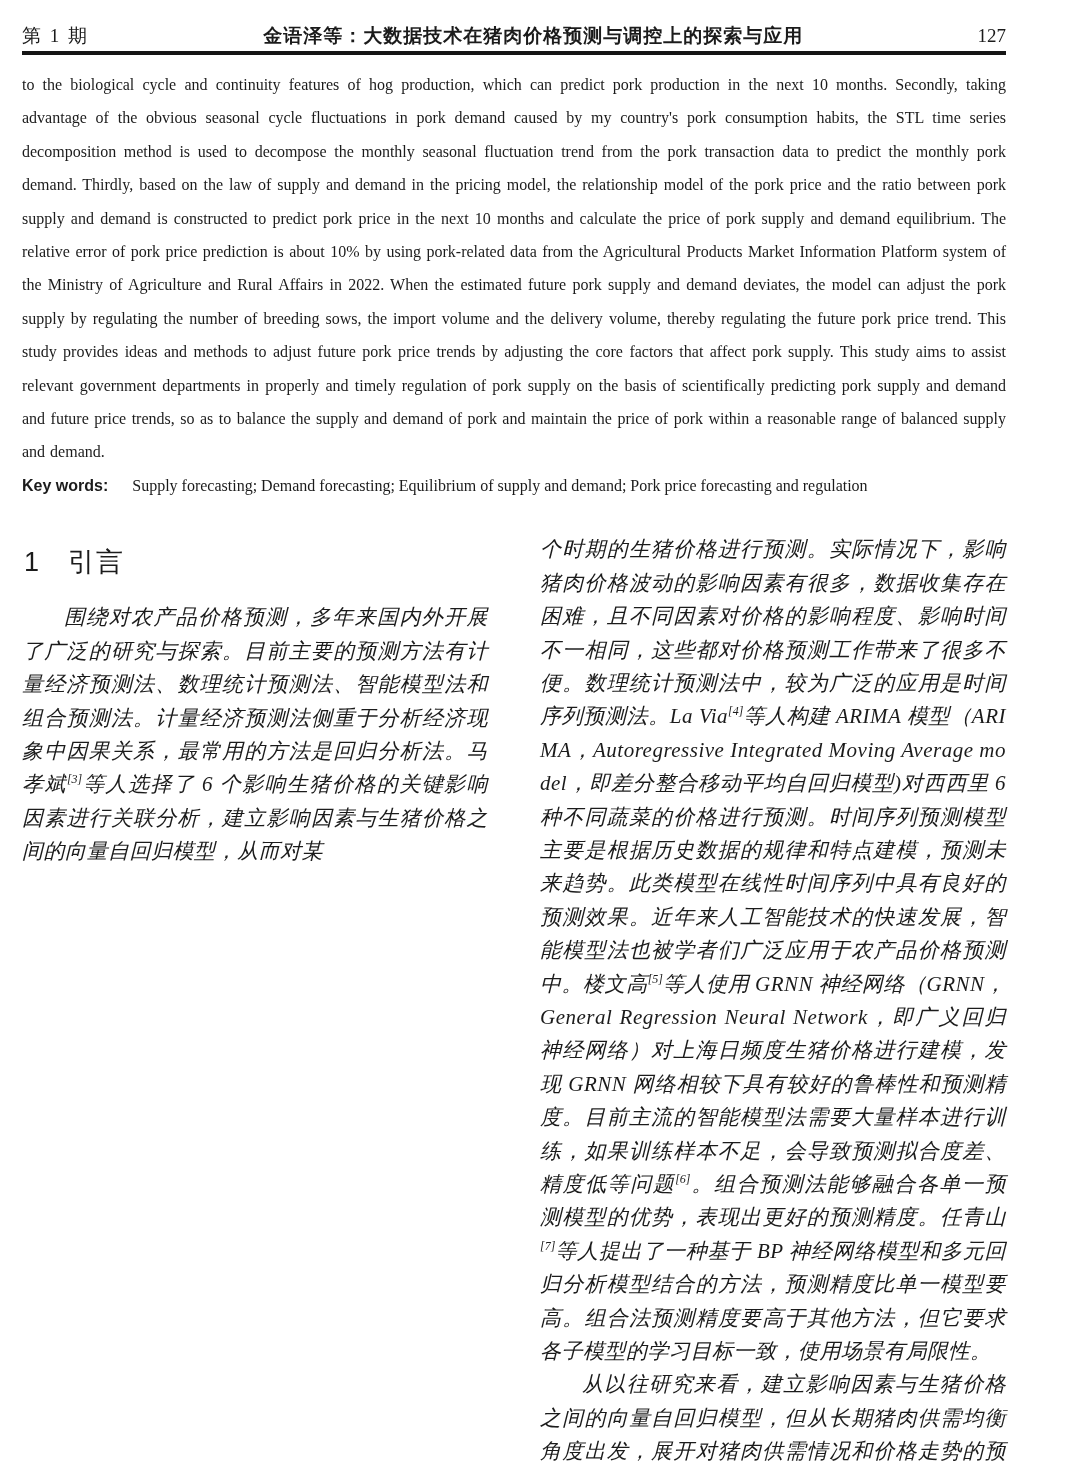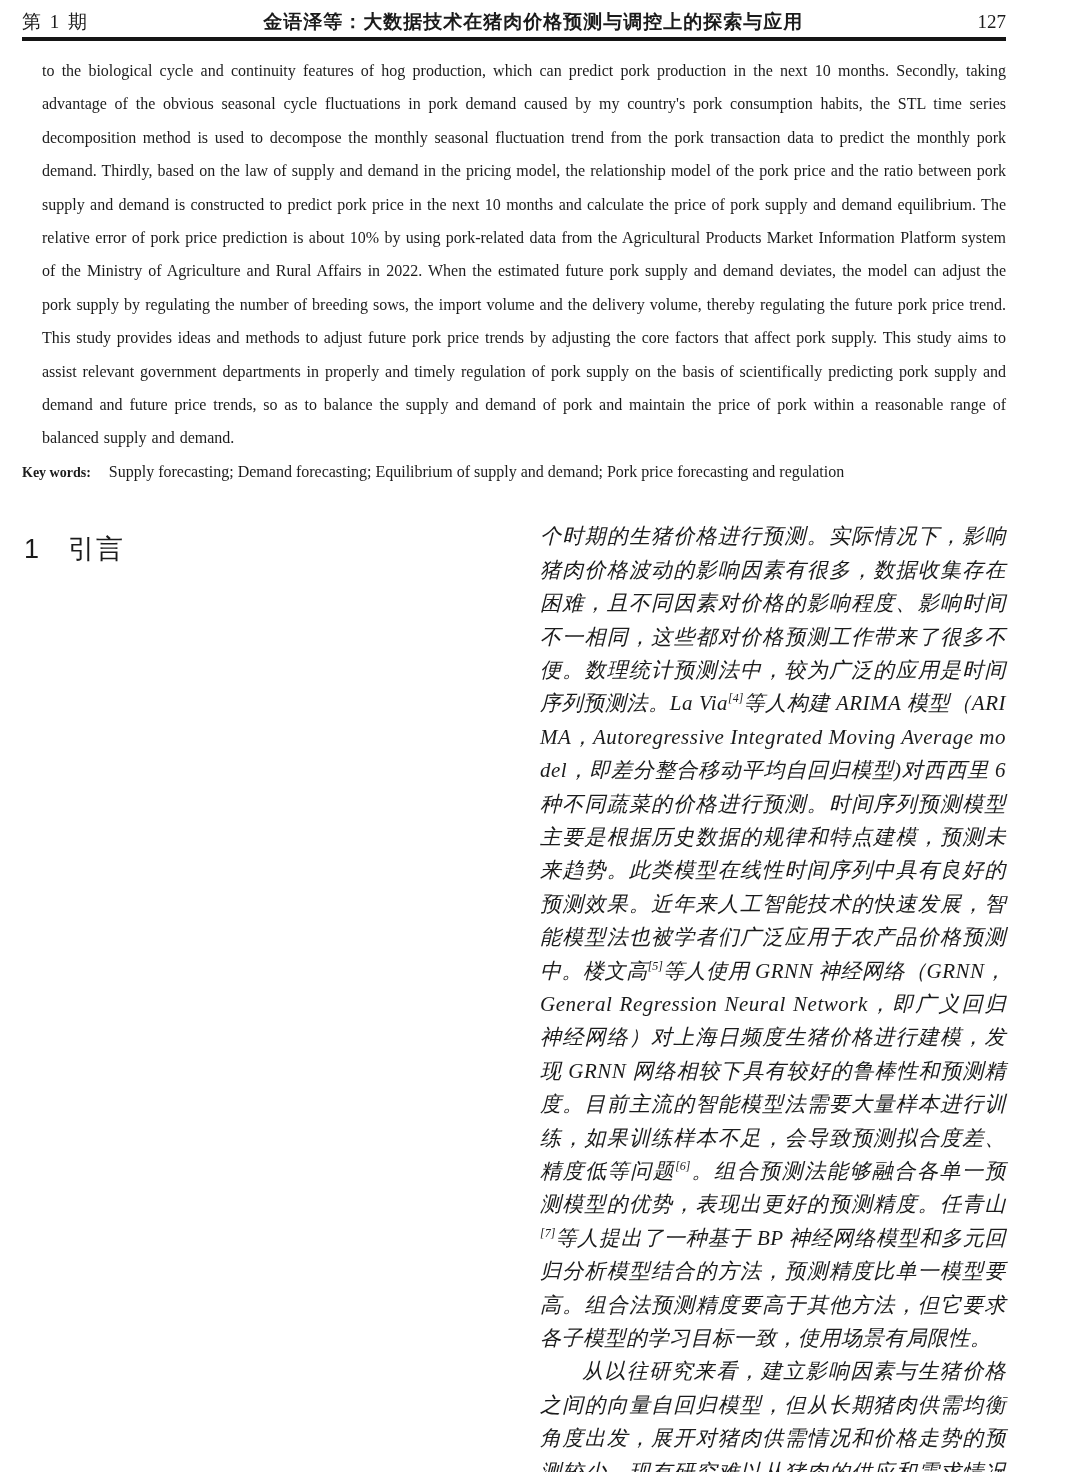--- a/index.html
+++ b/index.html
@@ -7,58 +7,57 @@
   body {
     width: 1080px;
     height: 1472px;
     overflow: hidden;
     font-family: "Liberation Serif", serif;
     color: #1b1b1b;
   }
   .page {
     width: 1028px;
     height: 1472px;
-    padding: 4px 22px 0 22px;
+    padding: 24px 22px 0 22px;
     overflow: hidden;
   }
   
   .page-header {
     display: flex;
     justify-content: space-between;
     align-items: baseline;
     font-size: 19px;
     line-height: 24px;
   }
   .issue { font-family: "Liberation Serif", serif; letter-spacing: 2px; }
   .running-title {
     font-family: "Liberation Sans", sans-serif;
     font-weight: 600;
     font-size: 19px;
     letter-spacing: 1px;
-    margin-top: 6px;
   }
   .page-number { font-family: "Liberation Serif", serif; }
   .header-rule {
     margin-top: 3px;
     border-bottom: 4px solid #151515;
   }
   
   .abstract {
     margin-top: 13px;
     font-size: 16px;
     line-height: 33.4px;
     text-align: justify;
   }
-  .abstract-text { word-spacing: 1px; margin-left: 20px; }
+  .abstract-text { word-spacing: 1px; }
   .keywords { text-align: left; }
   .kw-label {
-    font-family: Liberation Serif, serif;
+    font-family: Liberation Sans, sans-serif;
     font-weight: 600;
-    font-size: 14px;
-    margin-right: 18px;
+    font-size: 16px;
+    margin-right: 24px;
   }
   
   .columns {
     margin-top: 31px;
     display: flex;
     gap: 52px;
   }
   .col { flex: 1 1 0; min-width: 0; }
   .sec-heading {
     font-family: "Liberation Sans", sans-serif;
@@ -105,20 +104,21 @@
       <span class="kw-label">Key words:</span><span class="kw-text">Supply forecasting; Demand forecasting; Equilibrium of supply and demand; Pork price forecasting and regulation</span>
     </p>
   </section>
 
   <main class="columns">
 
     <div class="col col-left">
       <h2 class="sec-heading">
         <span class="sec-num">1</span><span class="sec-title">引言</span>
       </h2>
+      <p class="cn indent">围绕对农产品价格预测，多年来国内外开展了广泛的研究与探索。目前主要的预测方法有计量经济预测法、数理统计预测法、智能模型法和组合预测法。计量经济预测法侧重于分析经济现象中因果关系，最常用的方法是回归分析法。马孝斌<sup>[3]</sup>等人选择了 6 个影响生猪价格的关键影响因素进行关联分析，建立影响因素与生猪价格之间的向量自回归模型，从而对某</p>
     </div>
 
     <div class="col col-right">
       <p class="cn">个时期的生猪价格进行预测。实际情况下，影响猪肉价格波动的影响因素有很多，数据收集存在困难，且不同因素对价格的影响程度、影响时间不一相同，这些都对价格预测工作带来了很多不便。数理统计预测法中，较为广泛的应用是时间序列预测法。La Via<sup>[4]</sup>等人构建 ARIMA 模型（ARIMA，Autoregressive Integrated Moving Average model，即差分整合移动平均自回归模型)对西西里 6 种不同蔬菜的价格进行预测。时间序列预测模型主要是根据历史数据的规律和特点建模，预测未来趋势。此类模型在线性时间序列中具有良好的预测效果。近年来人工智能技术的快速发展，智能模型法也被学者们广泛应用于农产品价格预测中。楼文高<sup>[5]</sup>等人使用 GRNN 神经网络（GRNN，General Regression Neural Network，即广义回归神经网络）对上海日频度生猪价格进行建模，发现 GRNN 网络相较下具有较好的鲁棒性和预测精度。目前主流的智能模型法需要大量样本进行训练，如果训练样本不足，会导致预测拟合度差、精度低等问题<sup>[6]</sup>。组合预测法能够融合各单一预测模型的优势，表现出更好的预测精度。任青山<sup>[7]</sup>等人提出了一种基于 BP 神经网络模型和多元回归分析模型结合的方法，预测精度比单一模型要高。组合法预测精度要高于其他方法，但它要求各子模型的学习目标一致，使用场景有局限性。</p>
       <p class="cn indent">从以往研究来看，建立影响因素与生猪价格之间的向量自回归模型，但从长期猪肉供需均衡角度出发，展开对猪肉供需情况和价格走势的预测较少。现有研究难以从猪肉的供应和需求情况出发，提供猪肉供需</p>
     </div>
 
   </main>
 </div>
 

